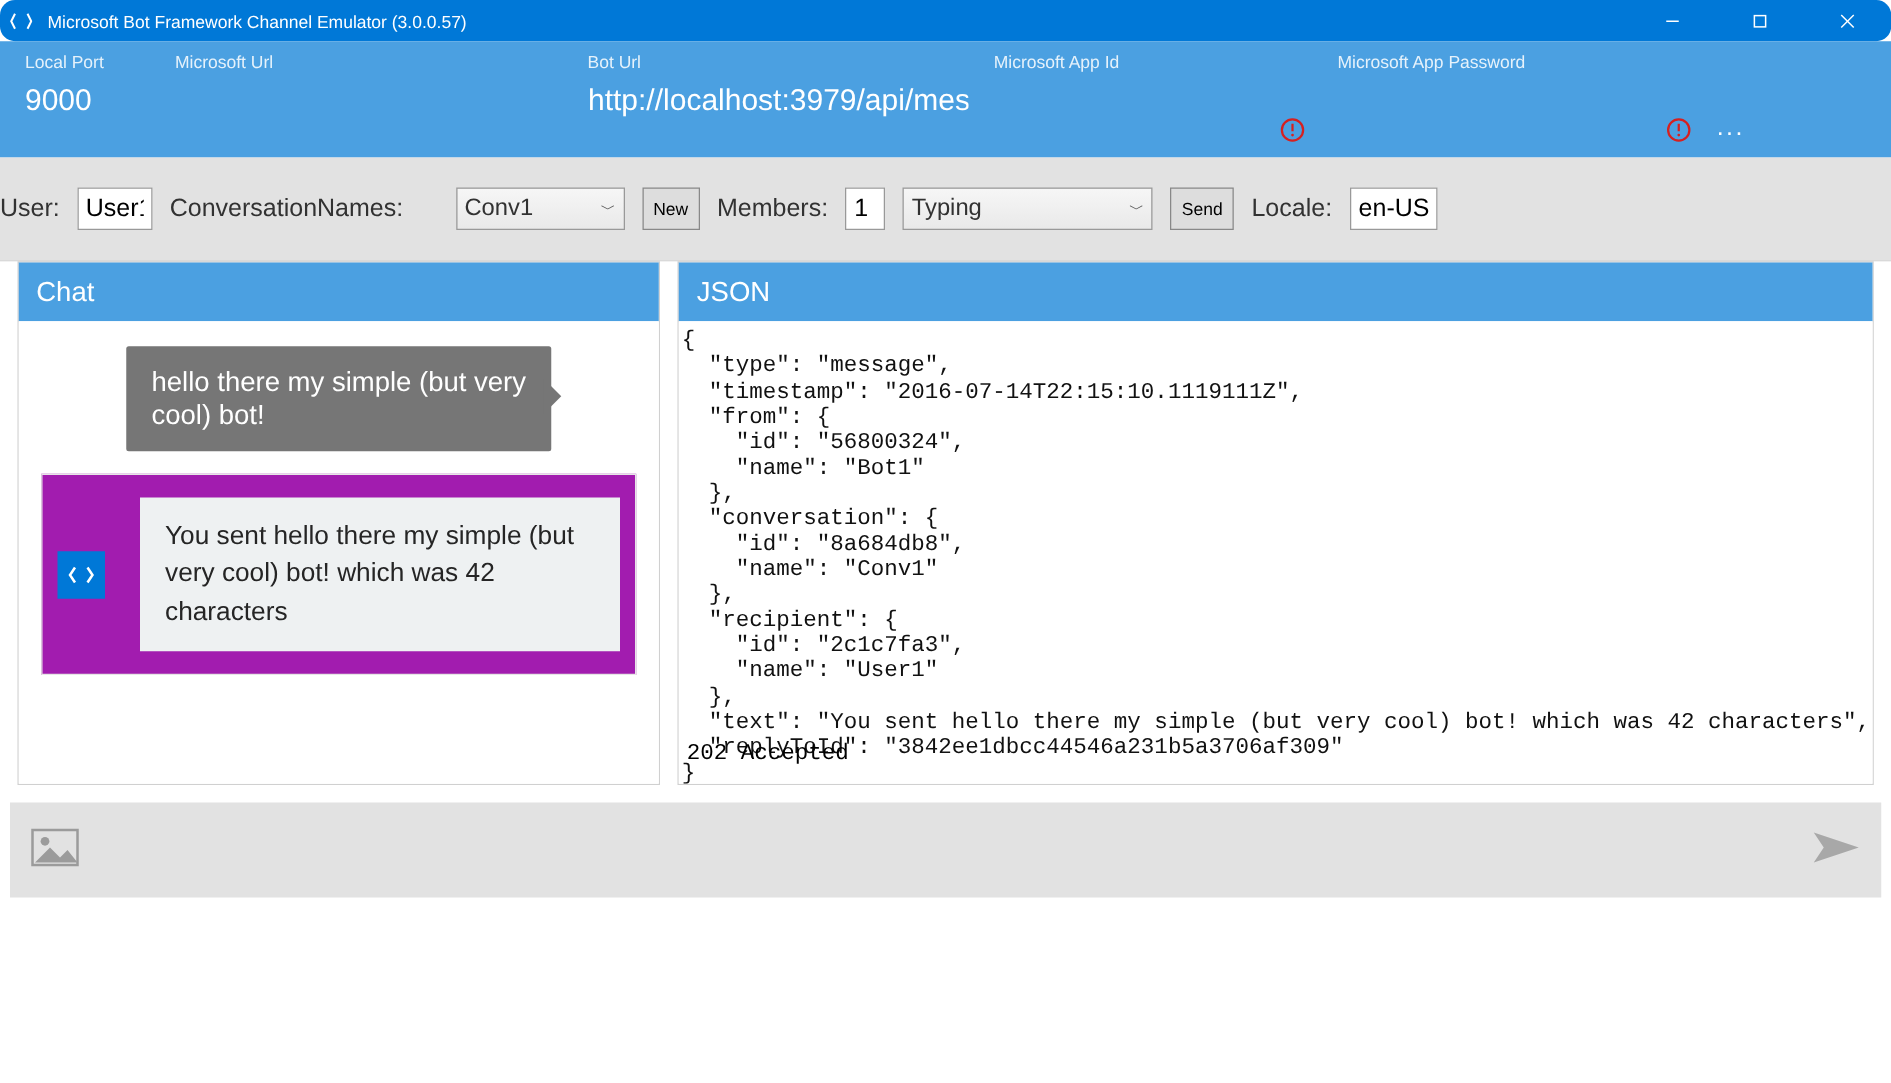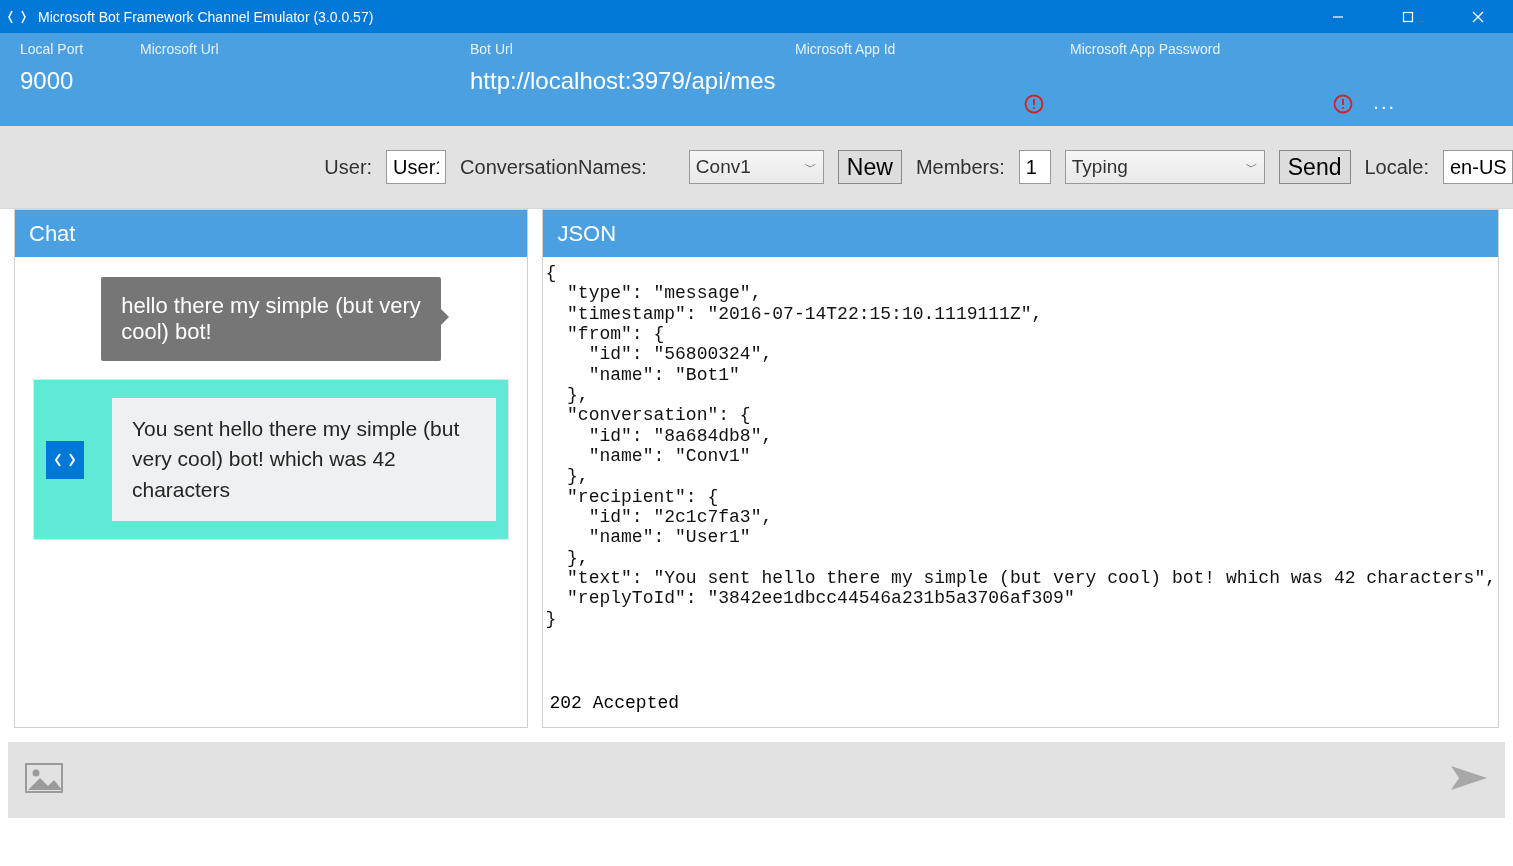--- a/index.html
+++ b/index.html
@@ -1,61 +1,61 @@
 <!DOCTYPE html>
 <html><head>
 <meta charset="utf-8">
 <style>
 * { box-sizing: border-box; margin: 0; padding: 0; }
 html, body { width: 1513px; height: 866px; overflow: hidden; font-family: "Segoe UI", Arial, sans-serif; background: #fff; }
 
 
-.titlebar { height: 33px; background: #0078d7; display: flex; align-items: center; color: #fff; font-size: 14px; }
+.titlebar { height: 33px; background: #0078d7; display: flex; align-items: center; color: #fff; font-size: 14px; border-radius: 12px; }
 .titlebar .icon-slot { width: 34px; display: flex; justify-content: center; align-items: center; }
 .titlebar .title { flex: 1; padding-left: 4px; }
 .win-controls { display: flex; height: 33px; }
 .win-btn { width: 70px; display: flex; justify-content: center; align-items: center; color: #fff; }
 .win-btn svg { display: block; }
 
 
 .configbar { height: 93px; background: #4ba0e1; display: grid; grid-template-columns: 120px 330px 325px 275px 360px; color: #fff; padding-top: 8px; }
 .cfg-col { display: flex; flex-direction: column; justify-content: flex-start; }
 .cfg-label { font-size: 14px; padding-left: 20px; color: #e6f2fb; }
 .cfg-value { font-size: 24px; font-weight: 300; color: #fff; margin-top: 10px; padding-left: 20px; }
 .cfg-input { font-size: 24px; font-weight: 300; font-family: inherit; color: #fff; background: transparent; border: none; margin-top: 10px; padding-left: 20px; outline: none; width: 100%; }
 .cfg-trail { display: flex; align-items: flex-end; padding-bottom: 12px; padding-left: 20px; gap: 20px; }
 .alert-icon svg { display: block; }
 .ellipsis { color: #fff; font-size: 20px; letter-spacing: 2px; padding-right: 14px; }
 
 
-.toolbar { height: 83px; background: #e2e2e2; border-bottom: 1px solid #d9d9d9; display: flex; align-items: center; justify-content: flex-end; gap: 14px; font-size: 20px; color: #323232; }
+.toolbar { height: 83px; background: #e2e2e2; border-bottom: 1px solid #d9d9d9; display: flex; align-items: center; justify-content: flex-start; gap: 14px; padding-right: 10px; font-size: 20px; color: #323232; }
 .tb-label { font-size: 20px; }
 .tb-input { height: 34px; font-size: 20px; border: 1px solid #999; background: #fff; padding: 2px 6px; font-family: inherit; }
 .tb-input.user { width: 60px; }
 .tb-input.members { width: 32px; }
 .tb-input.locale { width: 70px; }
 .tb-select { height: 34px; font-size: 19px; border: 1px solid #999; background: linear-gradient(#f6f6f6,#e9e9e9); padding: 2px 6px; font-family: inherit; position: relative; display: flex; align-items: center; }
 .tb-select .sel-text { flex: 1; text-align: left; }
 .tb-select .chev { font-size: 12px; color: #555; }
 .tb-select.conv { width: 135px; margin-left: 28px; }
 .tb-select.activity { width: 200px; }
-.tb-button { height: 34px; background: #ddd; border: 1px solid #888; font-size: 23px; padding: 0 8px; font-family: inherit; cursor: pointer; }
-
-
-.main { display: flex; padding: 0 14px 14px 14px; height: 533px; gap: 14px; }
+.tb-button { height: 34px; background: #ddd; border: 1px solid #888; font-size: 14px; padding: 0 8px; font-family: inherit; cursor: pointer; }
+
+
+.main { display: flex; padding: 0 14px 14px 14px; height: 433px; gap: 14px; }
 .panel { flex: 1; display: flex; flex-direction: column; border: 1px solid #d0d0d0; }
 .panel-hdr { height: 47px; background: #4ba0e1; color: #fff; font-size: 22px; font-weight: 400; display: flex; align-items: center; padding-left: 14px; }
 .panel-body { flex: 1; background: #fff; overflow: hidden; position: relative; }
 
 
 .chat-body { padding: 10px 18px; }
 .msg-out-wrap { display: flex; justify-content: center; margin: 10px 0 18px 0; }
 .msg-out { background: #767676; color: #fff; font-size: 22px; font-weight: 300; padding: 16px 20px; border-radius: 2px; max-width: 340px; position: relative; }
 .msg-out::after { content: ""; position: absolute; right: -22px; top: 26px; border: 14px solid transparent; border-left-color: #767676; }
-.msg-in-wrap { background: #5eead4; border: 1px solid #e6e6e6; padding: 18px 12px; display: flex; align-items: center; gap: 28px; margin-top: 8px; }
+.msg-in-wrap { background: #a21caf; border: 1px solid #e6e6e6; padding: 18px 12px; display: flex; align-items: center; gap: 28px; margin-top: 8px; }
 .bot-avatar { width: 38px; height: 38px; background: #0078d7; display: flex; justify-content: center; align-items: center; flex-shrink: 0; }
 .msg-in { background: #eef1f2; color: #252525; font-size: 21px; font-weight: 400; padding: 16px 20px; max-width: 440px; line-height: 1.45; }
 
 
 .json-body { font-family: "Consolas", "Courier New", monospace; font-size: 18px; white-space: pre; padding: 6px 2px; color: #111; line-height: 1.13; }
 .json-status { font-family: "Consolas", "Courier New", monospace; font-size: 18px; padding: 0 2px; color: #000000; position: absolute; bottom: 14px; left: 4px; }
 
 
 .composer { height: 76px; background: #e2e2e2; margin: 0 8px 8px 8px; display: flex; align-items: center; padding: 0 16px; gap: 10px; }
 .composer .img-icon { color: #9b9b9b; }

